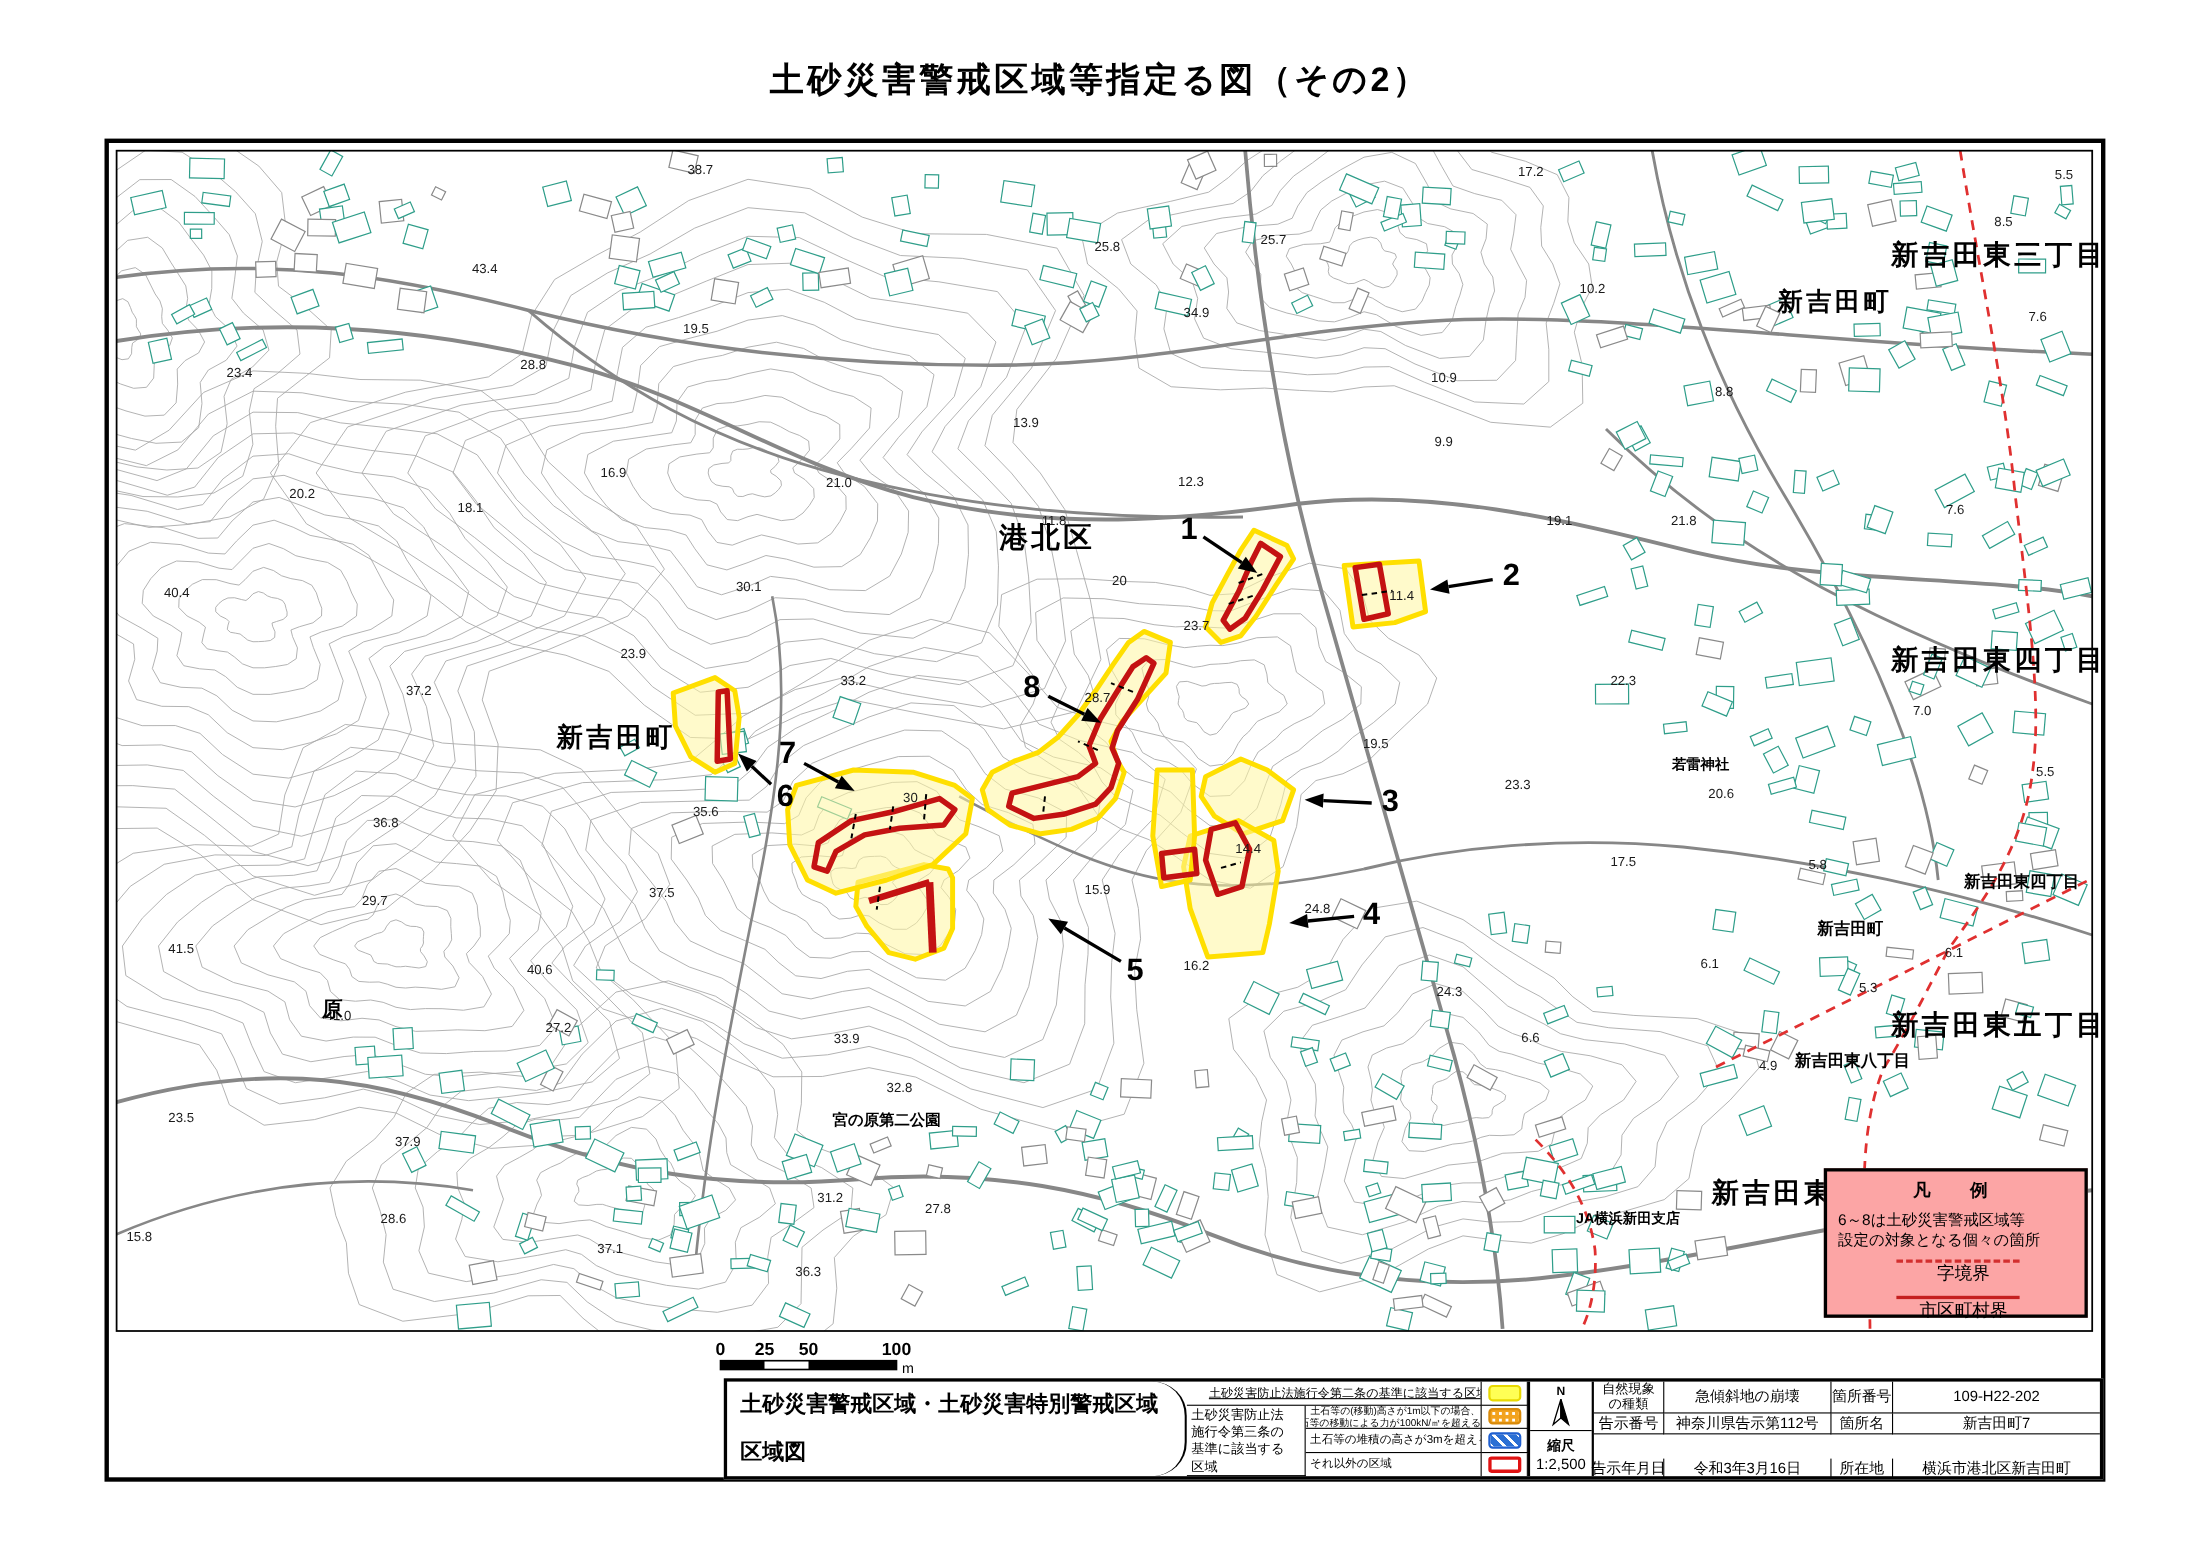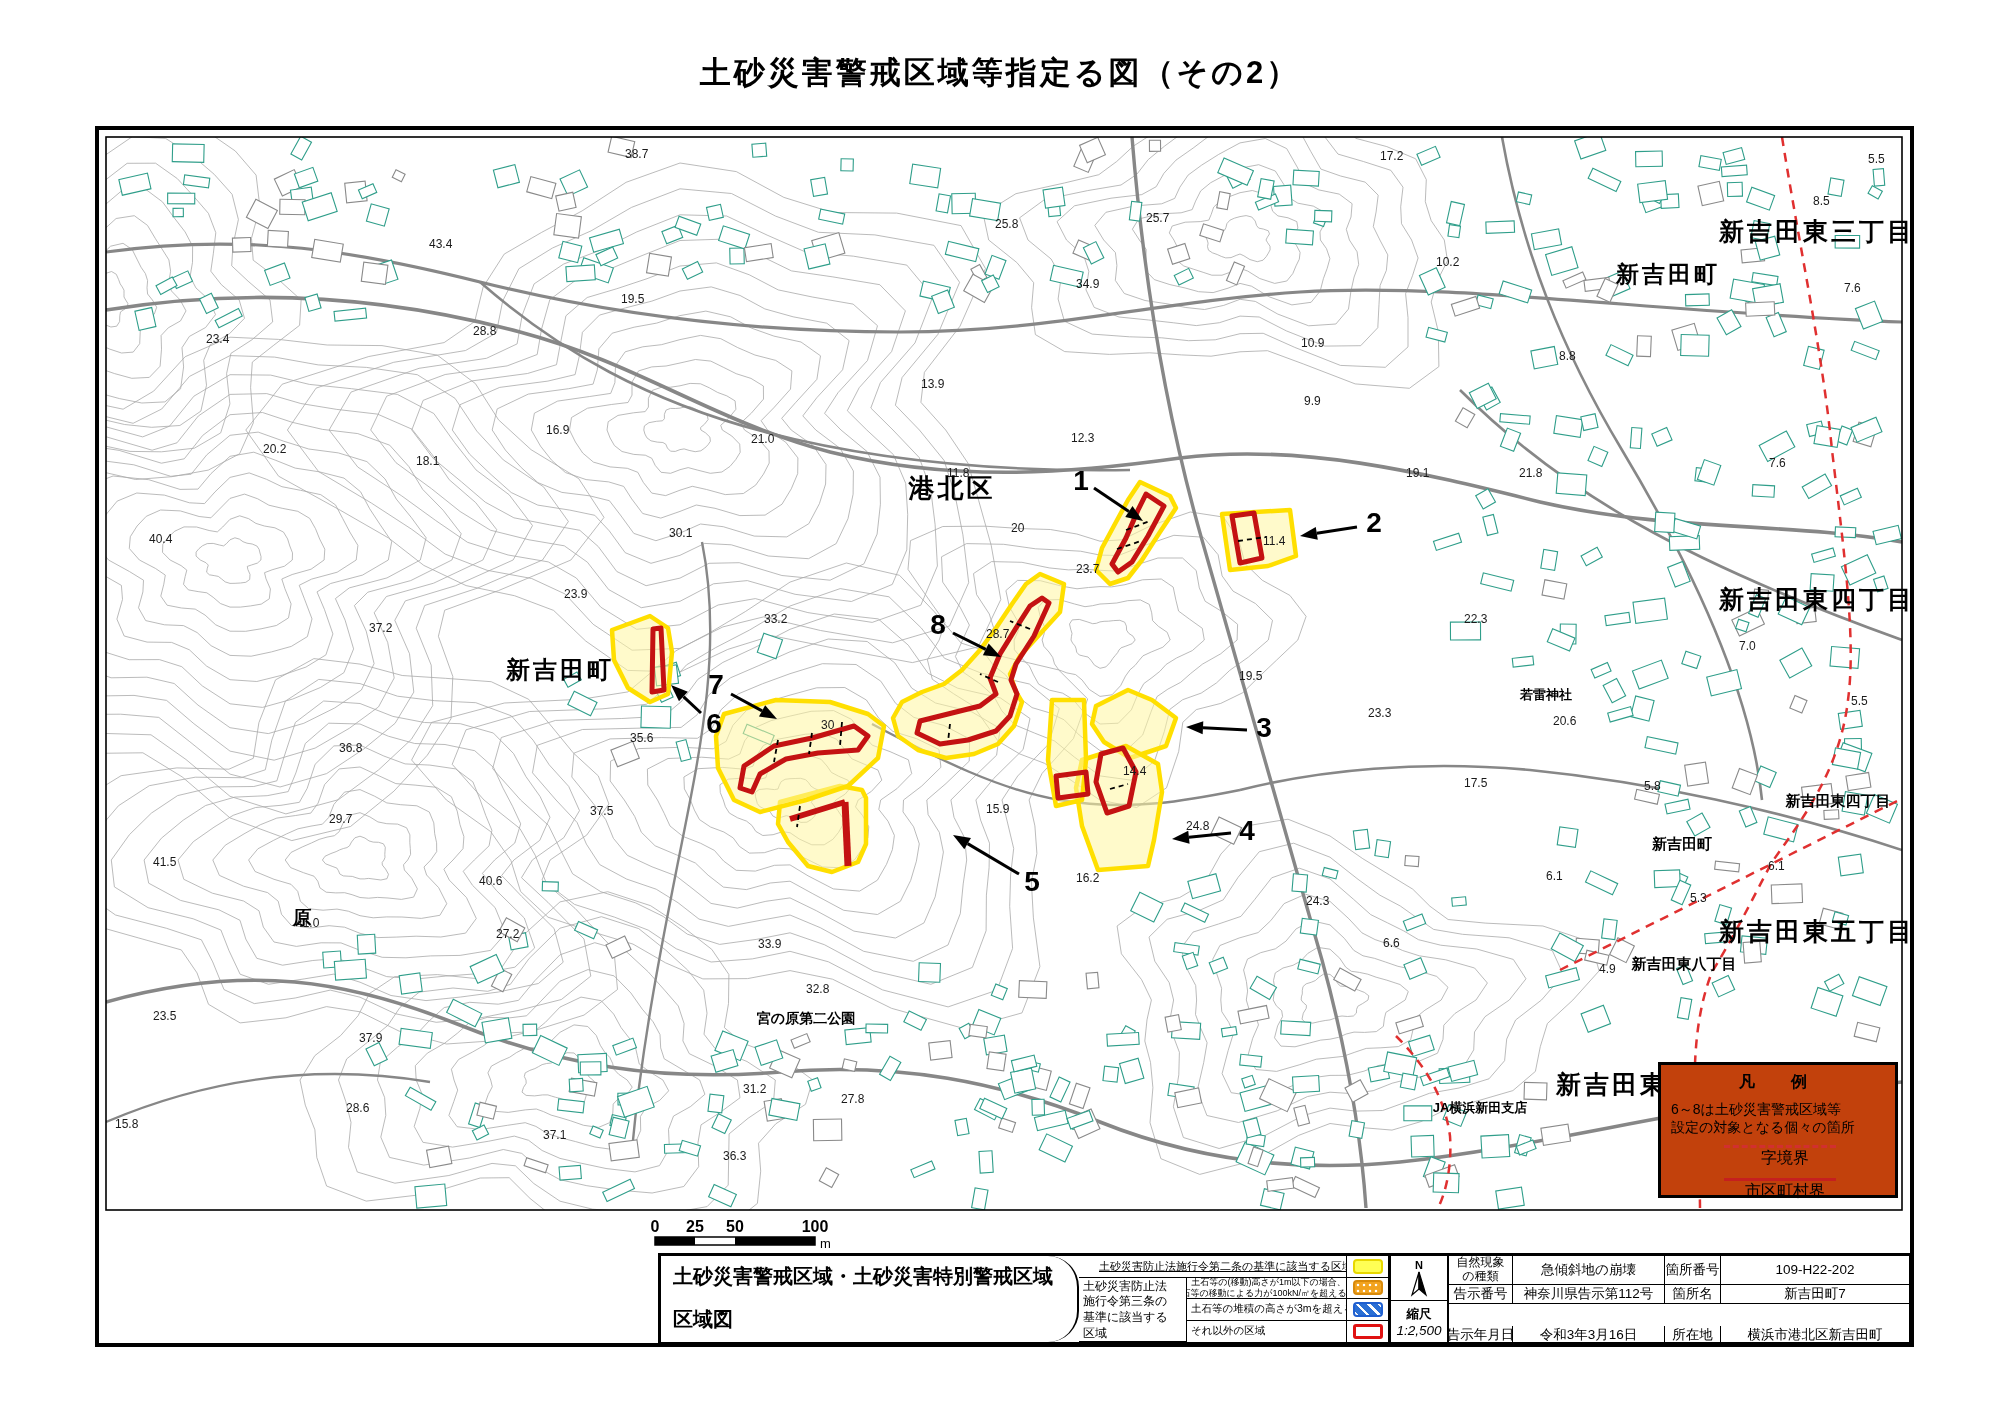--- a/index.html
+++ b/index.html
@@ -2,21 +2,21 @@
 <html><head>
 <meta charset="utf-8">
 <style>
   html,body{margin:0;padding:0;background:#ffffff;}
   body{width:2000px;height:1414px;position:relative;font-family:"Liberation Sans",sans-serif;color:#000;}
   #page-title{position:absolute;top:52px;left:0;width:100%;text-align:center;font-size:31px;font-weight:bold;letter-spacing:3px;z-index:3;}
   #map-svg{position:absolute;left:0;top:0;z-index:1;}
   #map-svg text{font-family:"Liberation Sans",sans-serif;}
 
   
-  #legend-box{position:absolute;left:1658px;top:1062px;width:240px;height:136px;background:#c2410c;
+  #legend-box{position:absolute;left:1658px;top:1062px;width:240px;height:136px;background:#fca5a5;
     border:3px solid #000;box-sizing:border-box;padding:5px 10px;z-index:6;}
   #legend-box .lg-title{text-align:center;font-size:16px;font-weight:bold;letter-spacing:10px;margin-top:2px;}
   #legend-box .lg-note{font-size:14px;line-height:1.3;margin-top:7px;letter-spacing:0;}
   .lg-row{display:flex;align-items:center;margin-top:9px;flex-direction:column;}
   .lg-dash{width:112px;height:0;border-top:3px dashed #d22f2f;margin-left:4px;}
   .lg-solid{width:112px;height:0;border-top:3px solid #c51f1f;margin-left:4px;}
   .lg-lab{font-size:16px;margin-left:14px;white-space:nowrap;}
 
   
   #bottom-block{position:absolute;left:658px;top:1253px;width:1254px;height:92px;background:#fff;
@@ -37,21 +37,21 @@
   .sw-yellow{background:#ffff55;border:2px solid #e8d800;}
   .sw-orange{background:#f2a31f;border:2px solid #d98a0a;
      background-image:radial-gradient(circle at 3px 3px,#fff 1.4px,rgba(255,255,255,0) 1.6px);background-size:6px 6px;}
   .sw-blue{border:2px solid #1f5fd0;background:repeating-linear-gradient(45deg,#ffffff 0 2.5px,#2b6fd4 2.5px 8px);}
   .sw-red{background:#fff;border:3px solid #e01212;border-radius:3px;}
   #sec-c{width:58px;border-right:2.5px solid #000;display:flex;flex-direction:column;}
   #north-cell{height:44px;border-bottom:1.5px solid #000;display:flex;flex-direction:column;align-items:center;justify-content:center;}
   #north-cell .n-label{font-size:11px;font-weight:bold;line-height:1;}
   #scale-cell{flex:1;display:flex;flex-direction:column;align-items:center;justify-content:center;}
   #scale-cell .s1{font-size:12.5px;font-weight:bold;}
-  #scale-cell .s2{font-size:13.5px;margin-top:0;font-style:italic;}
+  #scale-cell .s2{font-size:13.5px;margin-top:0;}
   #sec-d{flex:1;display:grid;grid-template-columns:64px 152px 56px 1fr;grid-template-rows:1fr 1fr 1fr;}
   .d-cell{box-sizing:border-box;border-bottom:1.5px solid #000;border-right:1.5px solid #000;
      display:flex;flex-direction:column;align-items:center;justify-content:center;font-size:13.5px;white-space:nowrap;}
   .d-cell.lastc{border-right:none;}
   .d-cell.lastr{border-bottom:none;margin-top:22px;}
   .d-small{font-size:12px;line-height:1.15;}
 </style>
 </head>
 <body>
 

